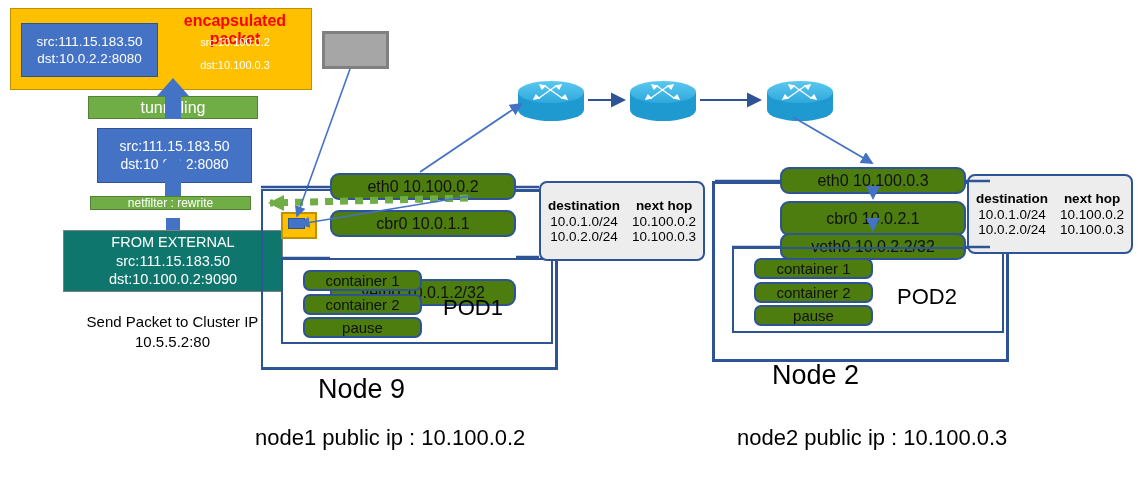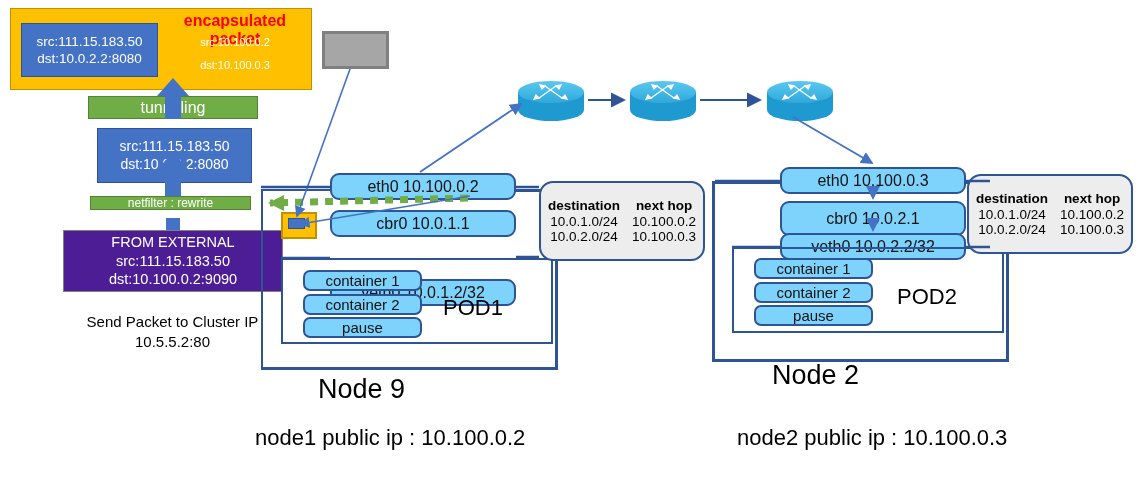--- a/index.html
+++ b/index.html
@@ -2,40 +2,40 @@
 <html><head>
 <meta charset="utf-8">
 <style>
   html,body{margin:0;padding:0;background:#ffffff;}
   body{width:1139px;height:482px;position:relative;overflow:hidden;
        font-family:"Liberation Sans", sans-serif;color:#000;}
   #stage{position:absolute;left:0;top:0;width:1139px;height:482px;}
   .abs{position:absolute;box-sizing:border-box;}
 
   
-  .pill{border:2.5px solid #2E5496;border-radius:9px;background:#7dd3fc;
+  .pill{border:2.5px solid #2E5496;border-radius:9px;background:#4d7c0f;
         display:flex;align-items:center;justify-content:center;
         font-size:16px;color:#111;white-space:nowrap;}
   .pill.small{font-size:15px;border-width:2px;border-radius:7px;}
 
   
   .rect{display:flex;align-items:center;justify-content:center;text-align:center;}
   .orange{background:#FFC000;}
   .blueblk{background:#4472C4;color:#fff;}
   .greenblk{background:#70AD47;color:#fff;border:1px solid #548235;}
-  .greyblk{background:#4c1d95;color:#fff;border:1px solid #808080;}
+  .greyblk{background:#0f766e;color:#fff;border:1px solid #808080;}
   .greybox-plain{background:#A6A6A6;border:3px solid #808080;}
 
   .stack{flex-direction:column;line-height:1.28;}
 
   
   .frame{border:2.5px solid #2E5496;background:transparent;}
 
   
-  .rtable{background:#EDEDED;border:2.5px solid #2E5496;border-radius:14px;
+  .rtable{background:#EDEDED;border:2.5px solid #2E5496;border-radius:8px;
           display:flex;align-items:center;justify-content:center;}
   .rtable table{border-collapse:collapse;font-size:13.5px;color:#000;}
   .rtable th{font-weight:bold;padding:0 6px 1px 6px;text-align:center;}
   .rtable td{padding:0 6px;text-align:center;}
 
   
   .bigtext{font-size:27px;color:#000;white-space:nowrap;}
   .midtext{font-size:22px;color:#000;white-space:nowrap;}
   .podtext{font-size:22px;color:#000;white-space:nowrap;}
   .captext{font-size:15px;color:#000;text-align:center;line-height:1.35;}

